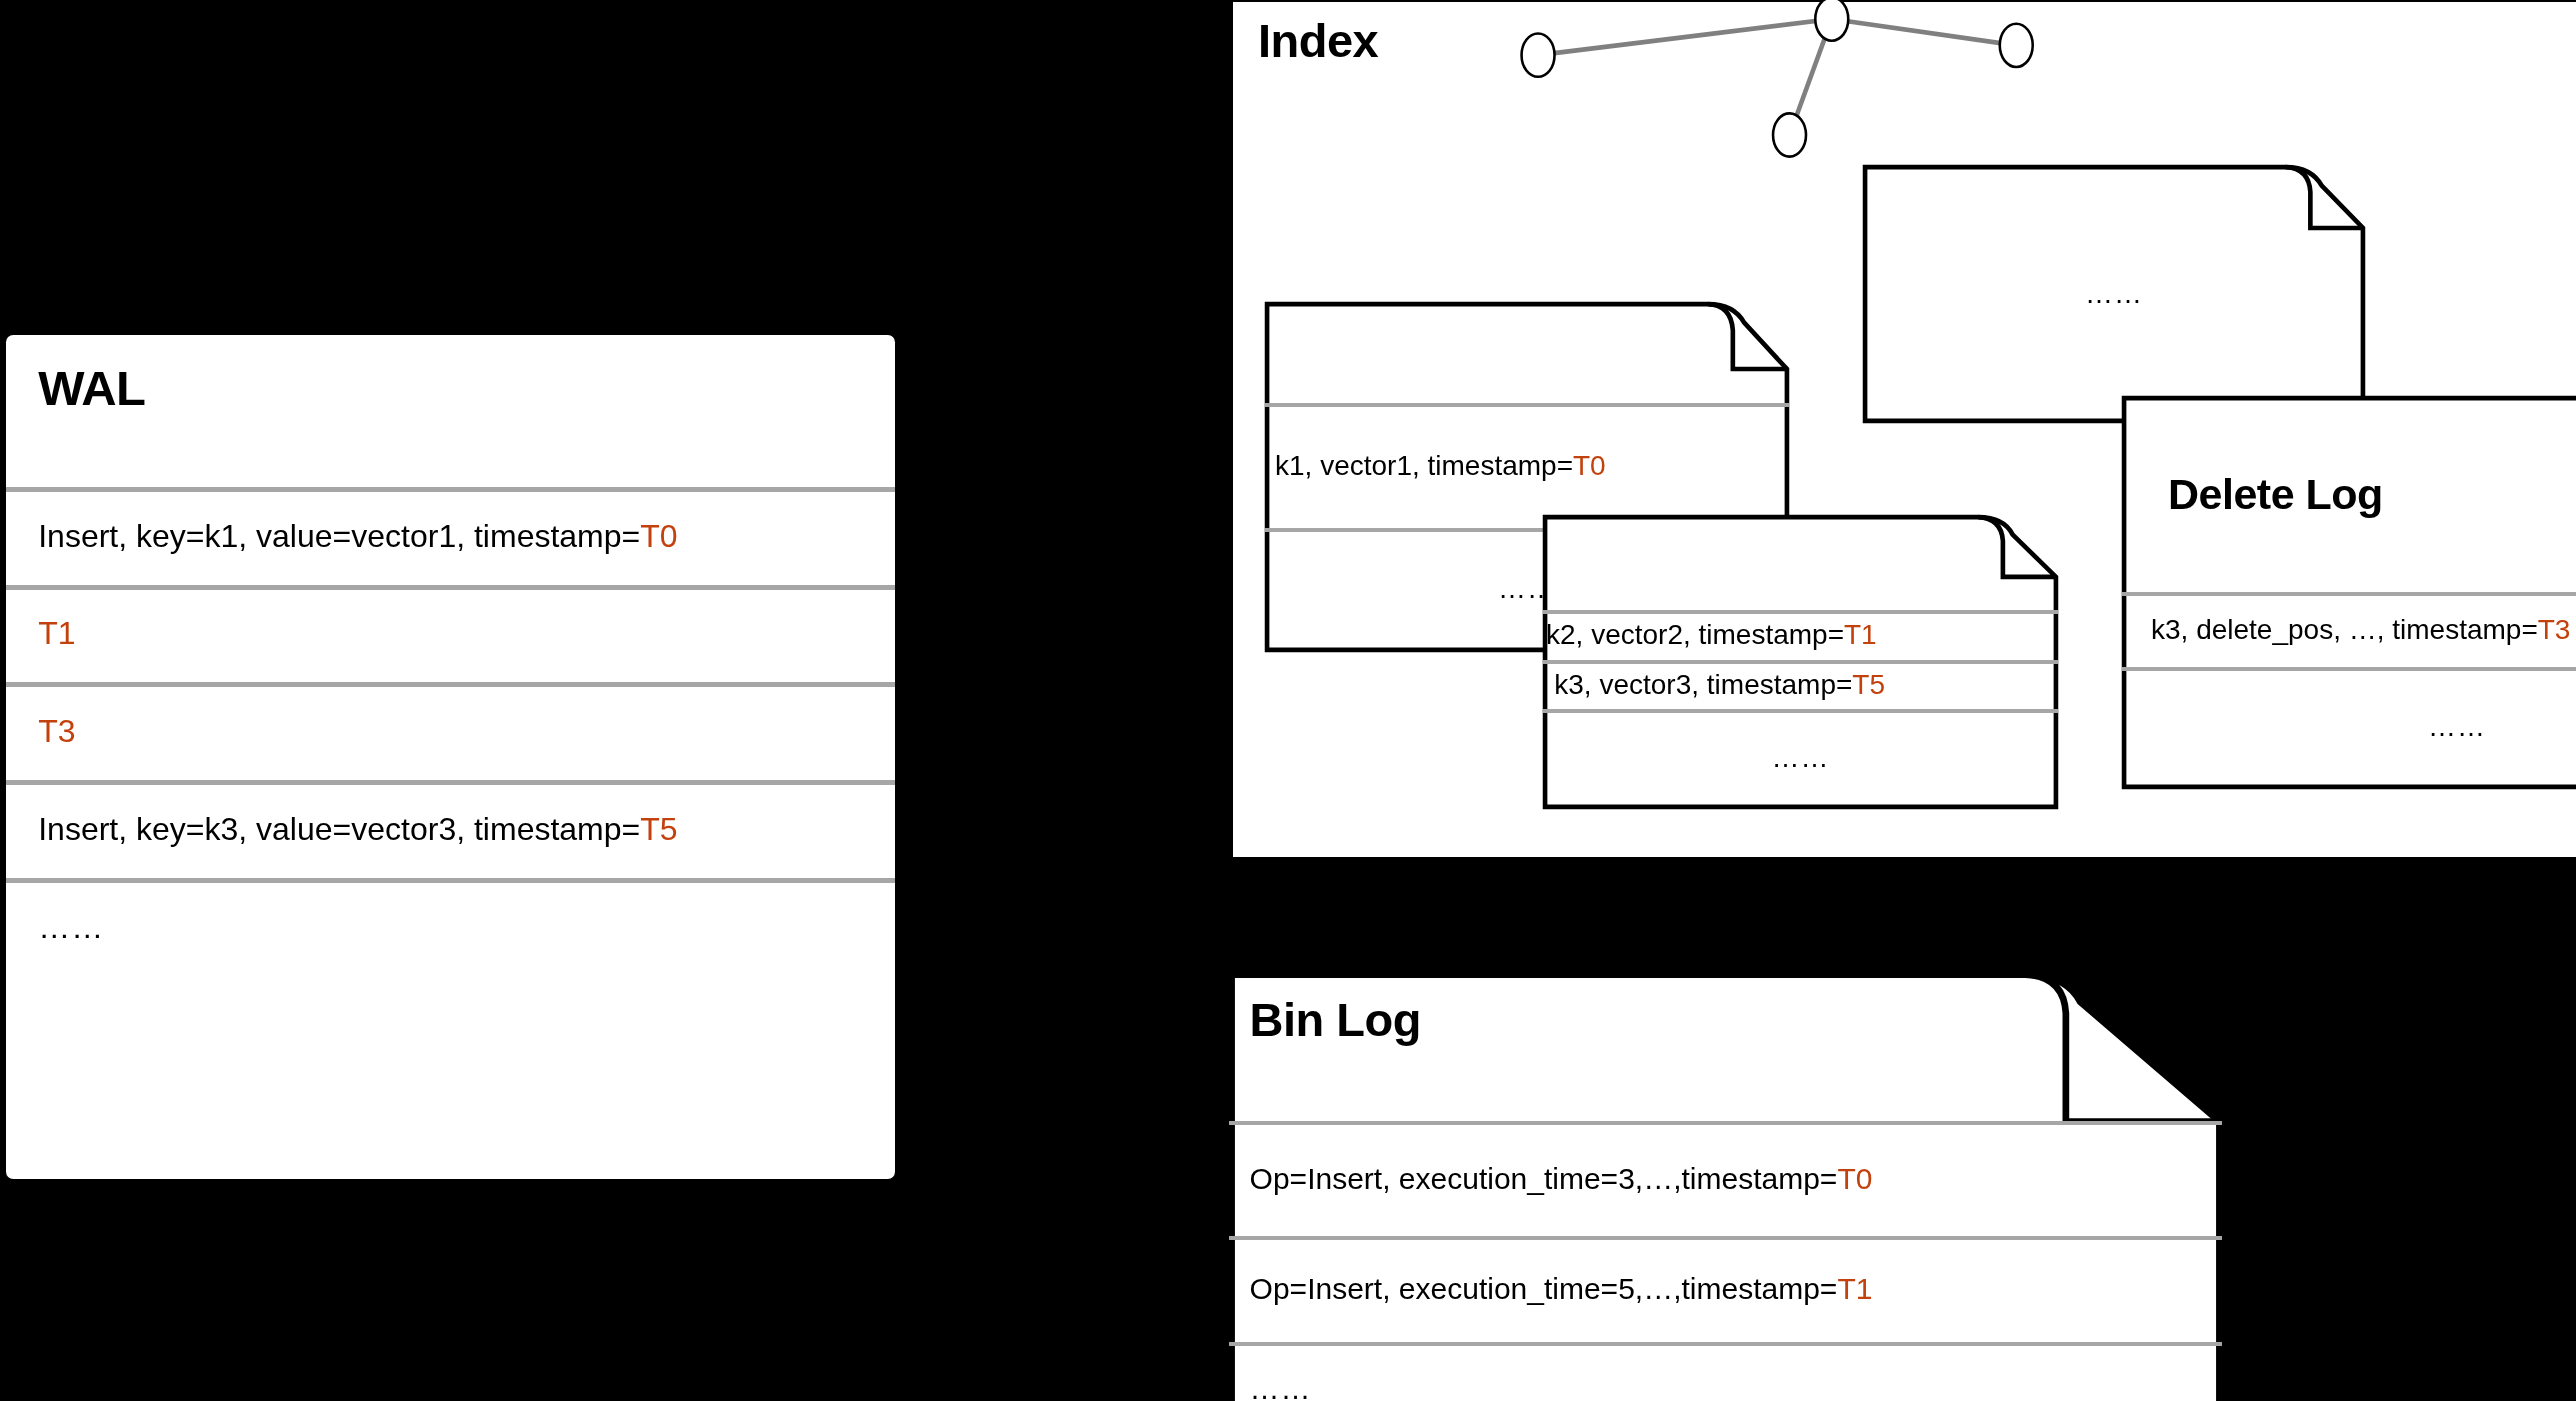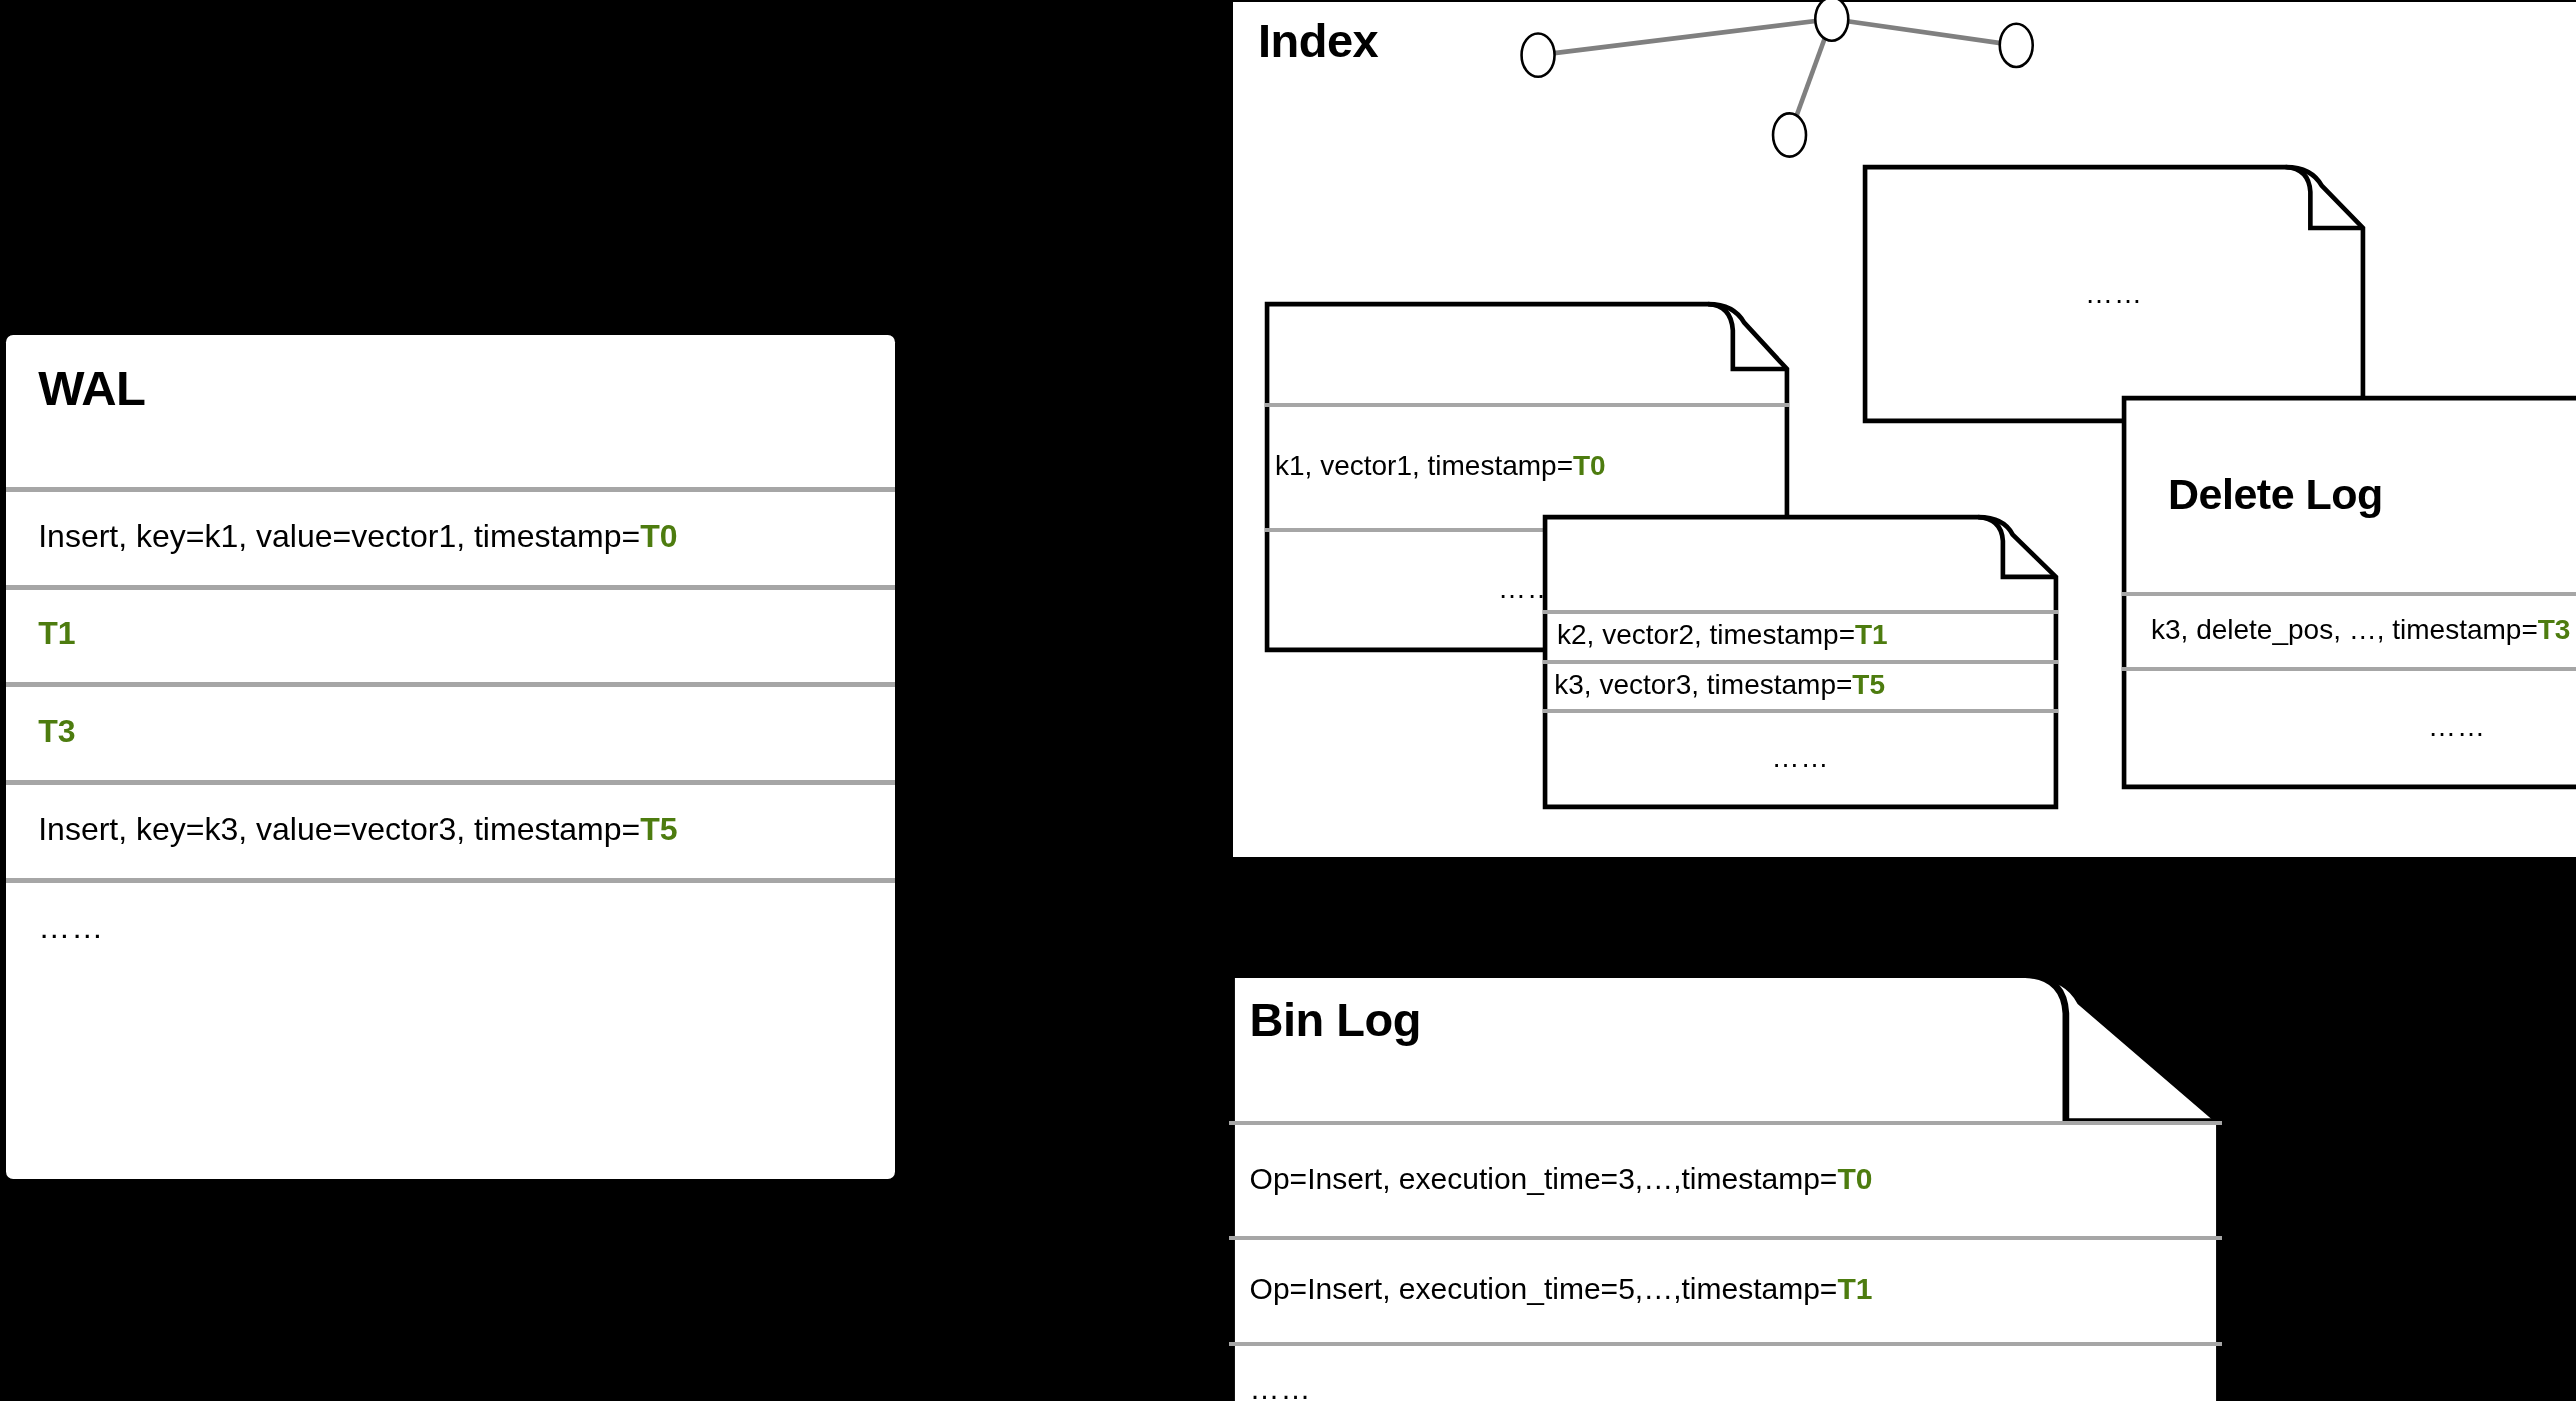--- a/index.html
+++ b/index.html
@@ -52,21 +52,21 @@
   }
   .doc-row{
     position:absolute;left:0;width:100%;
     display:flex;align-items:center;
     font-size:28px;color:#000;
     box-sizing:border-box;
   }
   .doc-sep{
     position:absolute;left:0;width:100%;height:4.1px;background:#a6a6a6;
   }
-  .ts{color:#4d7c0f;font-weight:bold;}
+  .ts{color:#c2410c;font-weight:normal;}
   .dots{letter-spacing:1px;}
   .center{justify-content:center;}
   
   #index-panel{
     left:1233px;top:2.1px;width:1583px;height:855px;
   }
   #index-panel .panel-title{left:25px;top:11.3px;font-size:47px;}
   #tree-svg{
     position:absolute;left:0;top:0;width:100%;height:100%;
     overflow:visible;pointer-events:none;
@@ -171,21 +171,21 @@
       </div>
     </div>
 
     <div class="doc" id="card-k2k3" style="left:310px;top:513px;width:515px;height:294px;">
       <svg class="doc-shape" viewBox="0 0 1000 570" preserveAspectRatio="none">
         <path d="M4 4 H845 Q895 4 912 38 L996 120 V566 H4 Z" fill="#ffffff" stroke="#000000" stroke-width="9"></path>
         <path d="M845 4 Q890 6 893 50 L893 120 L996 120" fill="none" stroke="#000000" stroke-width="9"></path>
       </svg>
       <div class="doc-body">
         <div class="doc-sep" style="top:95px"></div>
-        <div class="doc-row" style="top:95px;height:49px;padding-left:14px">
+        <div class="doc-row" style="top:95px;height:49px;padding-left:3px">
           <span>k2, vector2, timestamp=</span>
             <span class="ts">T1</span>
         </div>
         <div class="doc-sep" style="top:145px"></div>
         <div class="doc-row" style="top:145px;height:49px;padding-left:11.3px">
           <span>k3, vector3, timestamp=</span>
             <span class="ts">T5</span>
         </div>
         <div class="doc-sep" style="top:194px"></div>
         <div class="doc-row center dots" style="top:194px;height:97px">

